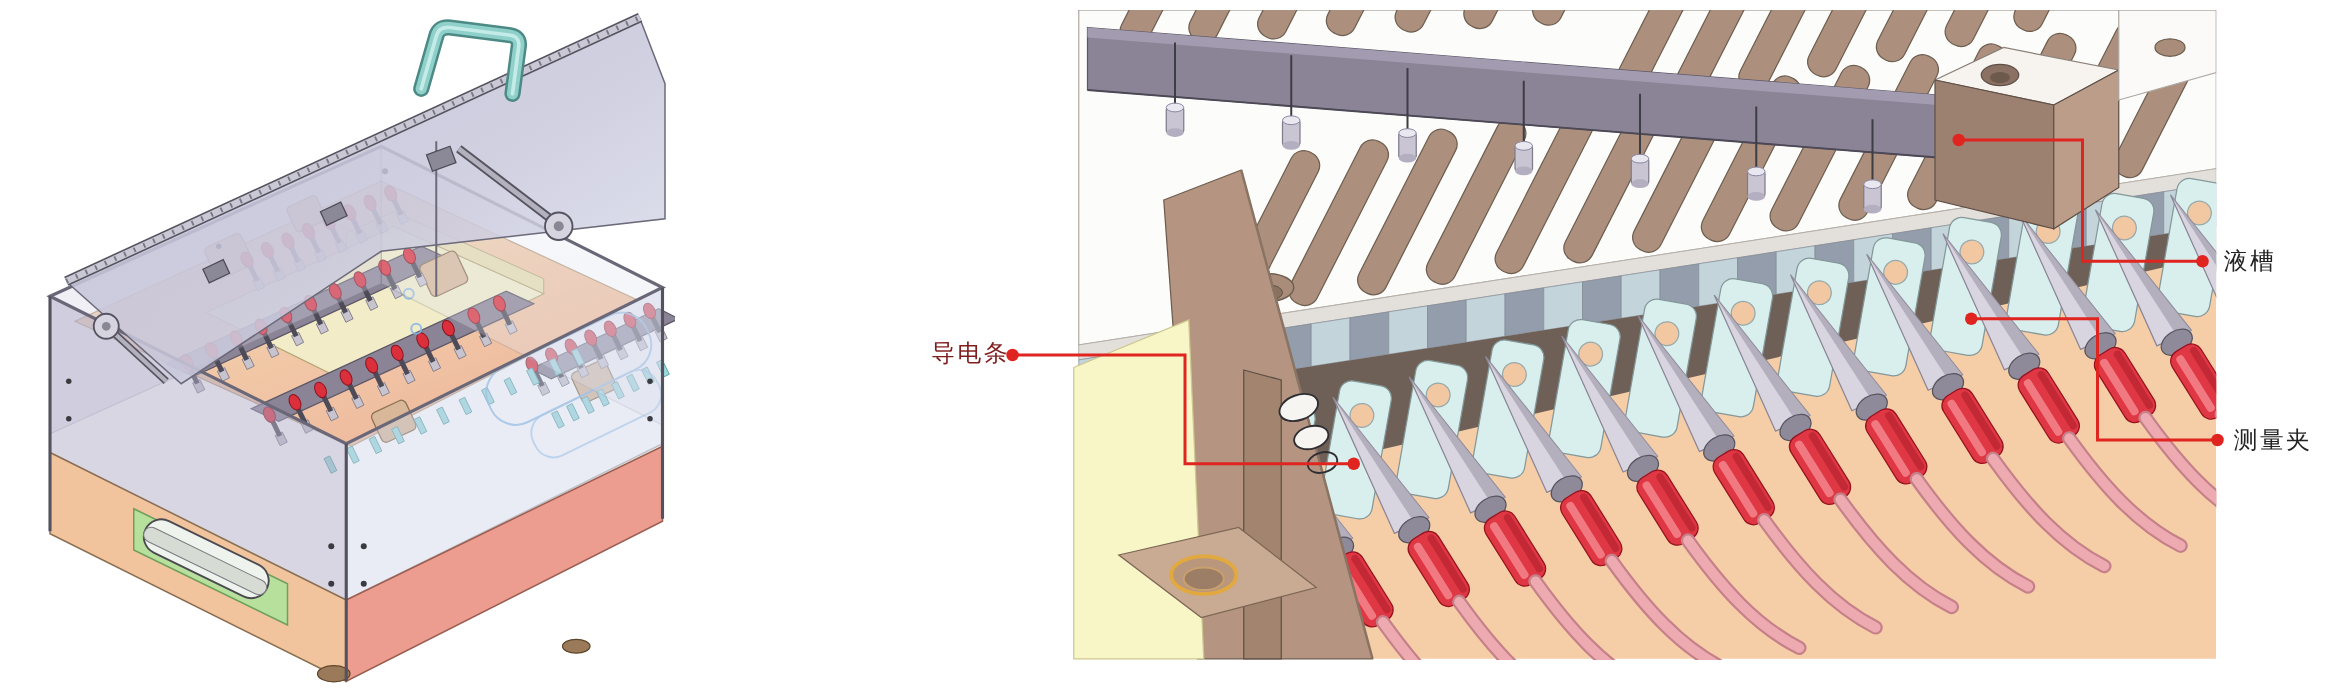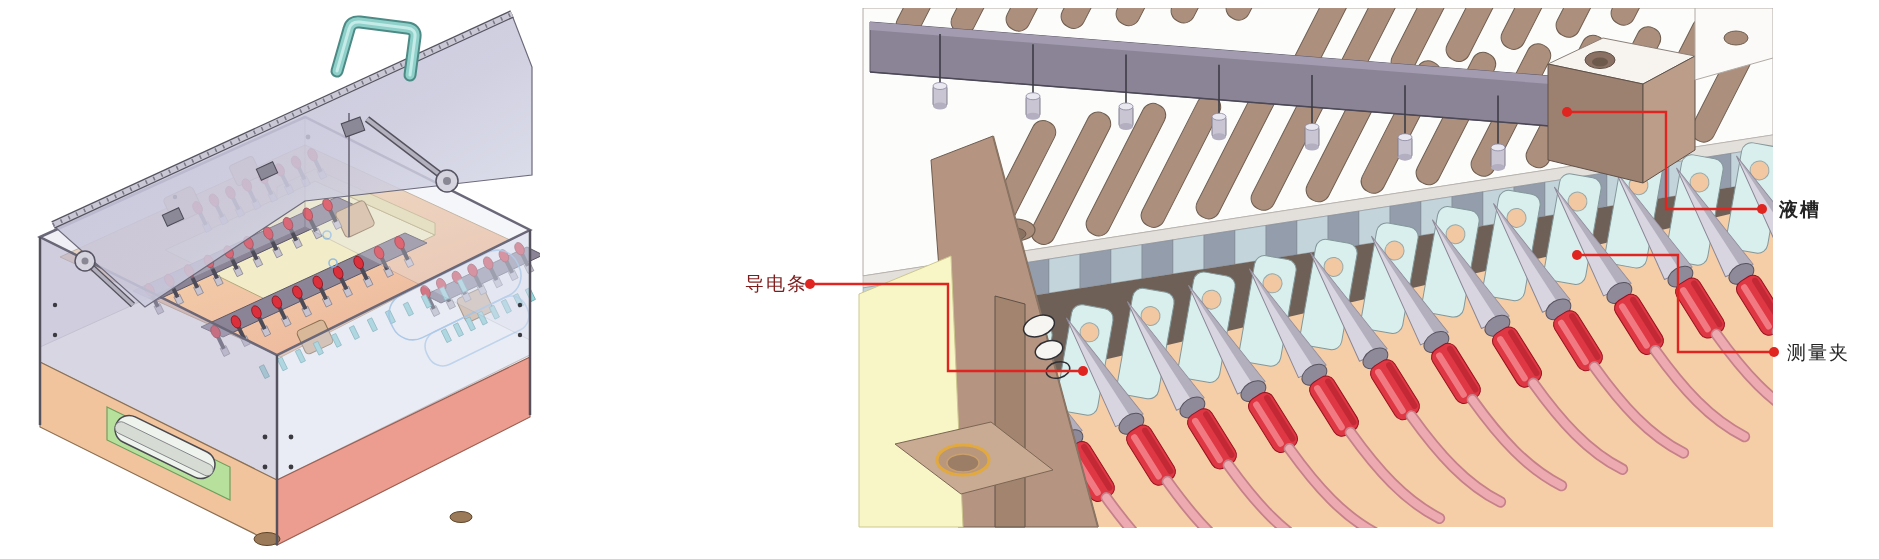--- a/index.html
+++ b/index.html
@@ -6,21 +6,21 @@
   .page{position:relative;width:1879px;height:559px;background:#ffffff;overflow:hidden;
         font-family:"DejaVu Sans", sans-serif;}
   .figure{position:absolute;}
   .figure svg{display:block;}
   .fig-left{left:15px;top:5px;width:525px;height:545px;}
   .fig-right{left:843px;top:8px;width:930px;height:520px;}
   .callout-overlay{position:absolute;left:0;top:0;width:1879px;height:559px;pointer-events:none;}
   .callout-label{position:absolute;font-size:19px;line-height:24px;letter-spacing:2px;
                  color:#232323;white-space:nowrap;}
   .lbl-conductive{right:1071px;top:271px;}
-  .lbl-trough{left:1779px;top:197px;font-weight:bold;}
+  .lbl-trough{left:1779px;top:197px;}
   .lbl-clip{left:1787px;top:340px;}
 </style>
 </head>
 <body>
 
 <div class="page">
 
   <div class="figure fig-left">
     <svg viewBox="0 0 525 545" width="525" height="545">
       <defs>

